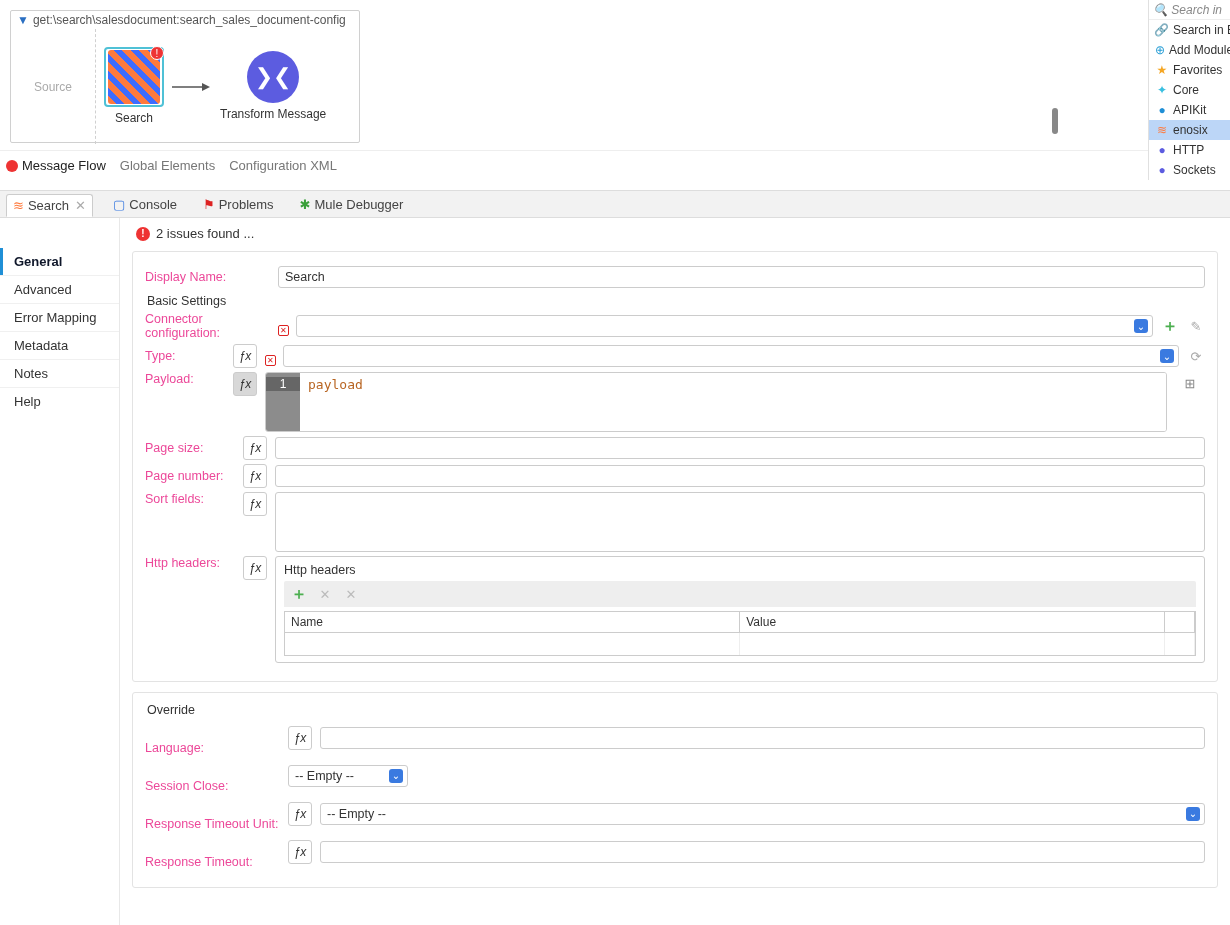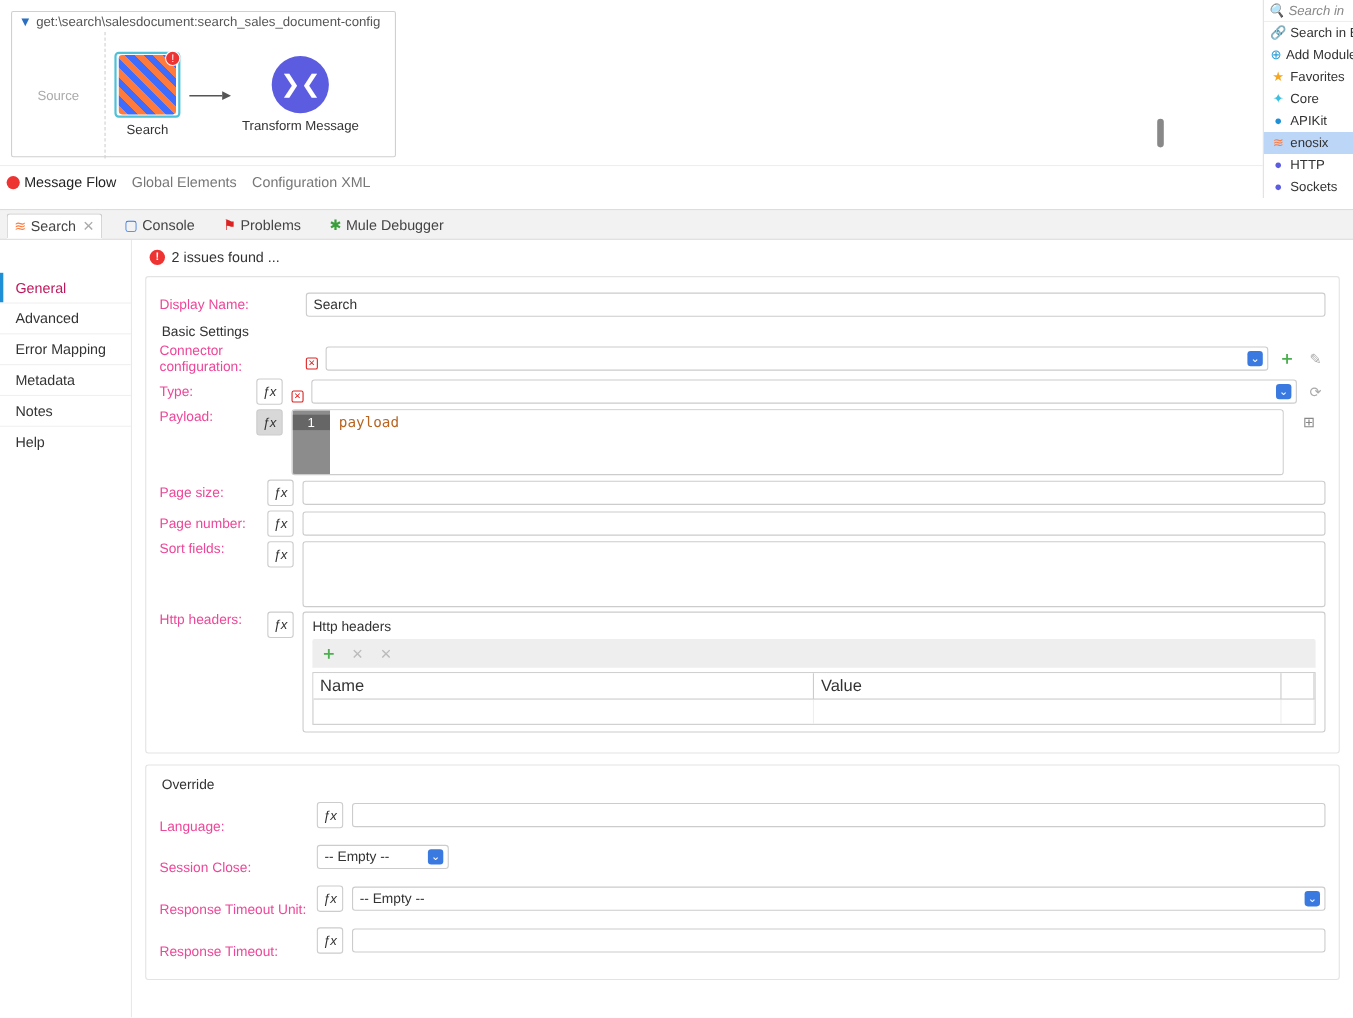--- a/index.html
+++ b/index.html
@@ -41,21 +41,21 @@
 .lower-tabs { position:absolute; left:0; top:190px; height:28px; width:1230px; background:#f2f2f2; border-top:1px solid #ddd; border-bottom:1px solid #ddd; display:flex; align-items:center; padding:0 6px; gap:14px; font-size:13px; }
 .ltab { display:flex; align-items:center; gap:4px; color:#444; cursor:pointer; padding:3px 6px; }
 .ltab.active { background:#fff; border:1px solid #ccc; border-bottom:1px solid #fff; border-radius:3px 3px 0 0; position:relative; top:1px; }
 .ltab .ico { font-size:13px; }
 .ltab .close { color:#aaa; margin-left:2px; }
 
 
 .prop-wrap { position:absolute; left:0; top:218px; width:1230px; height:707px; display:flex; }
 .side-nav { width:120px; border-right:1px solid #e8e8e8; padding-top:30px; }
 .side-nav .item { padding:6px 14px; font-size:13px; color:#333; cursor:pointer; }
-.side-nav .item.active { color:#be185d; font-weight:400; border-left:3px solid #1f8fd6; padding-left:11px; }
+.side-nav .item.active { color:#0f172a; font-weight:700; border-left:3px solid #1f8fd6; padding-left:11px; }
 .side-nav .item + .item { border-top:1px solid #f0f0f0; }
 
 .prop-body { flex:1; padding:6px 12px 20px 12px; position:relative; }
 .issues { display:flex; align-items:center; gap:6px; font-size:13px; color:#333; padding:2px 4px 10px 4px; }
 .issues .ico { width:14px; height:14px; border-radius:50%; background:#e33; color:#fff; display:inline-flex; align-items:center; justify-content:center; font-size:10px; font-weight:bold;}
 .panel { border:1px solid #e3e3e3; border-radius:3px; padding:10px 12px 14px 12px; margin-bottom:10px; }
 .row { display:flex; align-items:center; margin:4px 0; gap:8px; }
 .row label { width: 125px; font-size:12.5px; color:#ec4899; }
 .row.lab-wide label { width:160px;margin-top:20px; }
 input[type=text], .select, textarea { border:1px solid #ccc; border-radius:3px; height:22px; padding:2px 6px; font-size:12.5px; color:#333; background:#fff; }
@@ -76,21 +76,21 @@
 
 .code-area { flex:1; display:flex; border:1px solid #ccc; border-radius:3px; height:60px; overflow:hidden; }
 .gutter { width:34px; background:#8c8c8c; color:#fff; font-family:monospace; font-size:12px; padding:4px 0; text-align:center; }
 .gutter .ln { background:#666; }
 .code { flex:1; background:#fff; font-family:monospace; font-size:13px; padding:4px 8px; color:#b86522; }
 .code-side { width:30px; display:flex; align-items:flex-start; justify-content:center; padding-top:4px; color:#888; }
 
 .http-box { flex:1; border:1px solid #ccc; border-radius:3px; padding:6px 8px; }
 .http-tools { background:#eee; padding:4px 6px; display:flex; gap:8px; border-radius:2px 2px 0 0; }
 .http-table { border:1px solid #ccc; margin-top:4px; }
-.http-table th { text-align:left; font-weight:normal; font-size:15px; padding:3px 6px; border-bottom:1px solid #ccc; border-right:1px solid #ccc; background:#fff;}
+.http-table th { text-align:left; font-weight:normal; font-size:12px; padding:3px 6px; border-bottom:1px solid #ccc; border-right:1px solid #ccc; background:#fff;}
 .http-table td { height:22px; border-right:1px solid #eee; }
 .http-table table { width:100%; border-collapse:collapse; }
 
 </style>
 </head>
 <body>
 
 <div class="canvas-wrap">
   <div class="flow-box">
     <div class="flow-title">

